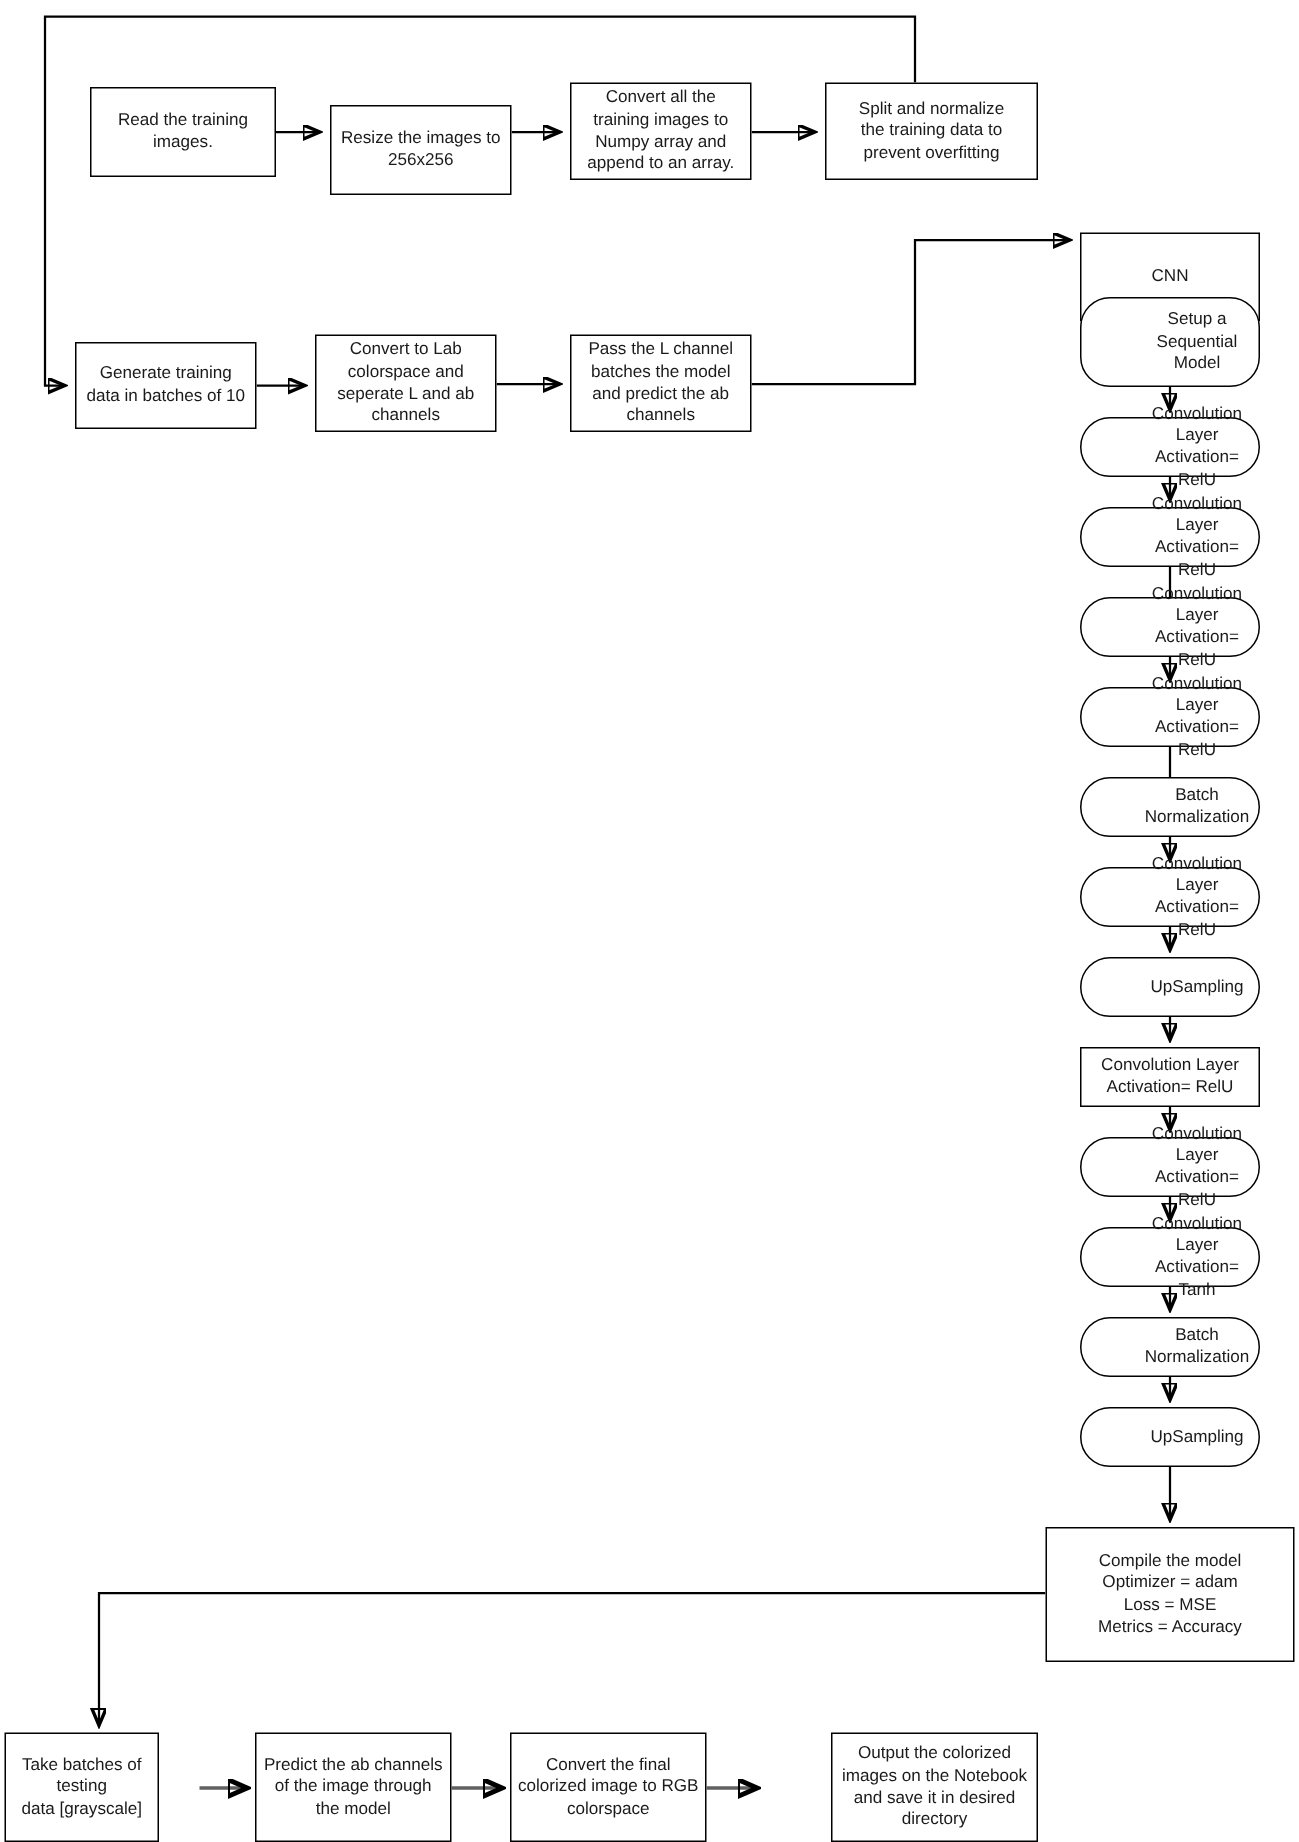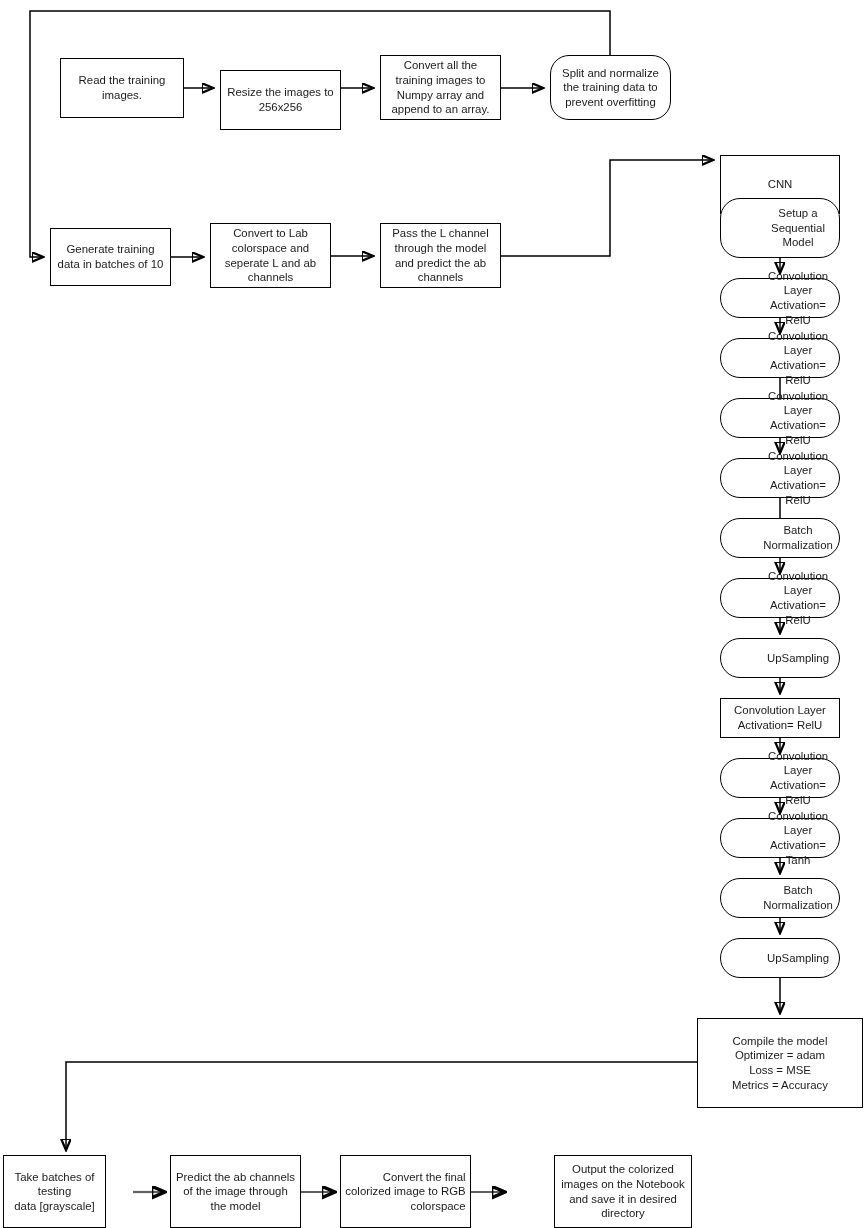--- a/index.html
+++ b/index.html
@@ -97,34 +97,34 @@
 images.</div>
 
   <div class="node rect" style="left:220px;top:70px;width:121px;height:60px;">Resize the images to
 256x256</div>
 
   <div class="node rect" style="left:380px;top:55px;width:121px;height:65px;">Convert all the
 training images to
 Numpy array and
 append to an array.</div>
 
-  <div class="node rect" style="left:550px;top:55px;width:121px;height:65px;border-radius:19px;">Split and normalize
+  <div class="node rect" style="left:550px;top:55px;width:142px;height:65px;">Split and normalize
 the training data to
 prevent overfitting</div>
 
   <div class="node rect" style="left:50px;top:228px;width:121px;height:58px;">Generate training
 data in batches of 10</div>
 
   <div class="node rect" style="left:210px;top:223px;width:121px;height:65px;">Convert to Lab
 colorspace and
 seperate L and ab
 channels</div>
 
   <div class="node rect" style="left:380px;top:223px;width:121px;height:65px;">Pass the L channel
-through the model
+batches the model
 and predict the ab
 channels</div>
 
   <div class="node rect" style="left:720px;top:119px;width:120px;height:59px;margin-top:36px;">CNN</div>
 
   <div class="node rounded" style="left:720px;top:198px;width:120px;height:60px;">Setup a Sequential
 Model</div>
 
   <div class="node rounded" style="left:720px;top:278px;width:120px;height:40px;">Convolution Layer
 Activation= RelU</div>
@@ -163,21 +163,21 @@
 Loss = MSE
 Metrics = Accuracy</div>
 
   <div class="node rect" style="left:3px;top:1155px;width:103px;height:73px;">Take batches of testing
 data [grayscale]</div>
 
   <div class="node rect" style="left:170px;top:1155px;width:131px;height:73px;">Predict the ab channels
 of the image through
 the model</div>
 
-  <div class="node rect" style="left:340px;top:1155px;width:131px;height:73px;text-align:right;">Convert the final
+  <div class="node rect" style="left:340px;top:1155px;width:131px;height:73px;">Convert the final
 colorized image to RGB
 colorspace</div>
 
   <div class="node rect" style="left:510px;top:1155px;width:138px;height:73px;margin-left:44px;">Output the colorized
 images on the Notebook
 and save it in desired
 directory</div>
 
 </div>
 

